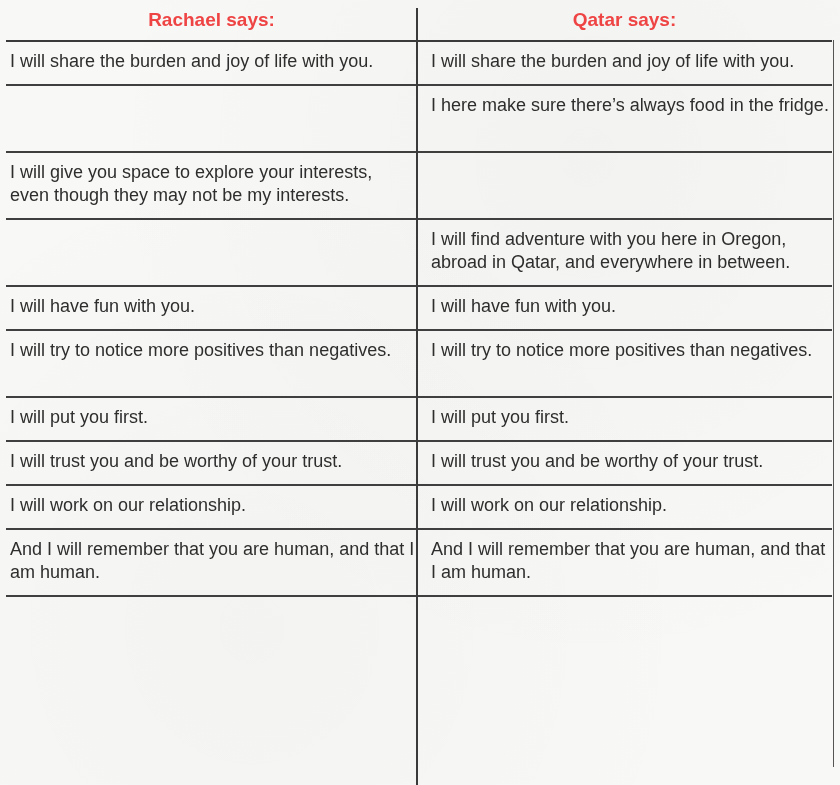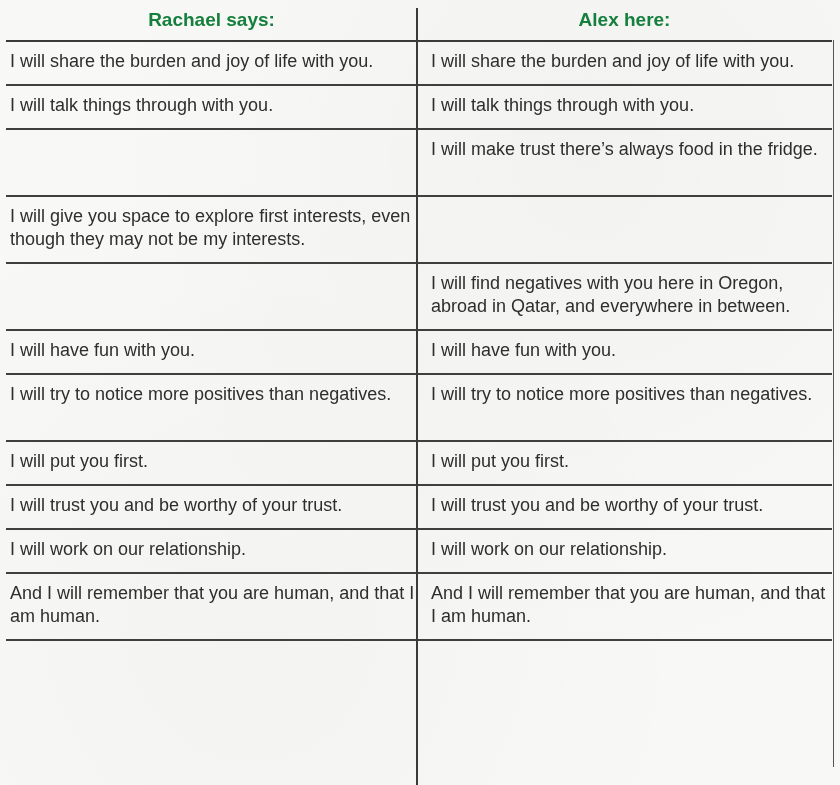--- a/index.html
+++ b/index.html
@@ -27,21 +27,21 @@
     }
     table.vows {
       position: absolute; left: 6px; top: 0;
       border-collapse: collapse;
       width: 826px;
       table-layout: fixed;
     }
     table.vows col.c1 { width: 411px; }
     table.vows col.c2 { width: 415px; }
     table.vows th {
-      font-weight: bold; font-size: 19px; color: #15803d;
+      font-weight: bold; font-size: 19px; color: #ef4444;
       height: 40px; padding: 0; text-align: center;
       border-bottom: 2px solid #3a3a3a;
     }
     table.vows td {
       font-size: 18px; line-height: 23px;
       padding: 8px 2px 7px 4px;
       vertical-align: top;
       border-bottom: 2px solid #3f3f3f;
       color: #2e2e2e;
     }
@@ -56,43 +56,39 @@
 <div class="paper"></div>
 
 <table class="vows">
   <colgroup>
       <col class="c1">
       <col class="c2">
     </colgroup>
   <thead>
     <tr>
       <th>Rachael says:</th>
-      <th>Alex here:</th>
+      <th>Qatar says:</th>
     </tr>
   </thead>
   <tbody>
     <tr class="h42">
       <td>I will share the burden and joy of life with you.</td>
       <td class="right">I will share the burden and joy of life with you.</td>
     </tr>
-    <tr class="h42">
-      <td>I will talk things through with you.</td>
-      <td class="right">I will talk things through with you.</td>
+    <tr class="h65">
+      <td></td>
+      <td class="right">I here make sure there’s always food in the fridge.</td>
     </tr>
     <tr class="h65">
-      <td></td>
-      <td class="right">I will make trust there’s always food in the fridge.</td>
-    </tr>
-    <tr class="h65">
-      <td>I will give you space to explore first interests, even though they may not be my interests.</td>
+      <td>I will give you space to explore your interests, even though they may not be my interests.</td>
       <td class="right"></td>
     </tr>
     <tr class="h65">
       <td></td>
-      <td class="right">I will find negatives with you here in Oregon, abroad in Qatar, and everywhere in between.</td>
+      <td class="right">I will find adventure with you here in Oregon, abroad in Qatar, and everywhere in between.</td>
     </tr>
     <tr class="h42">
       <td>I will have fun with you.</td>
       <td class="right">I will have fun with you.</td>
     </tr>
     <tr class="h65">
       <td>I will try to notice more positives than negatives.</td>
       <td class="right">I will try to notice more positives than negatives.</td>
     </tr>
     <tr class="h42">

